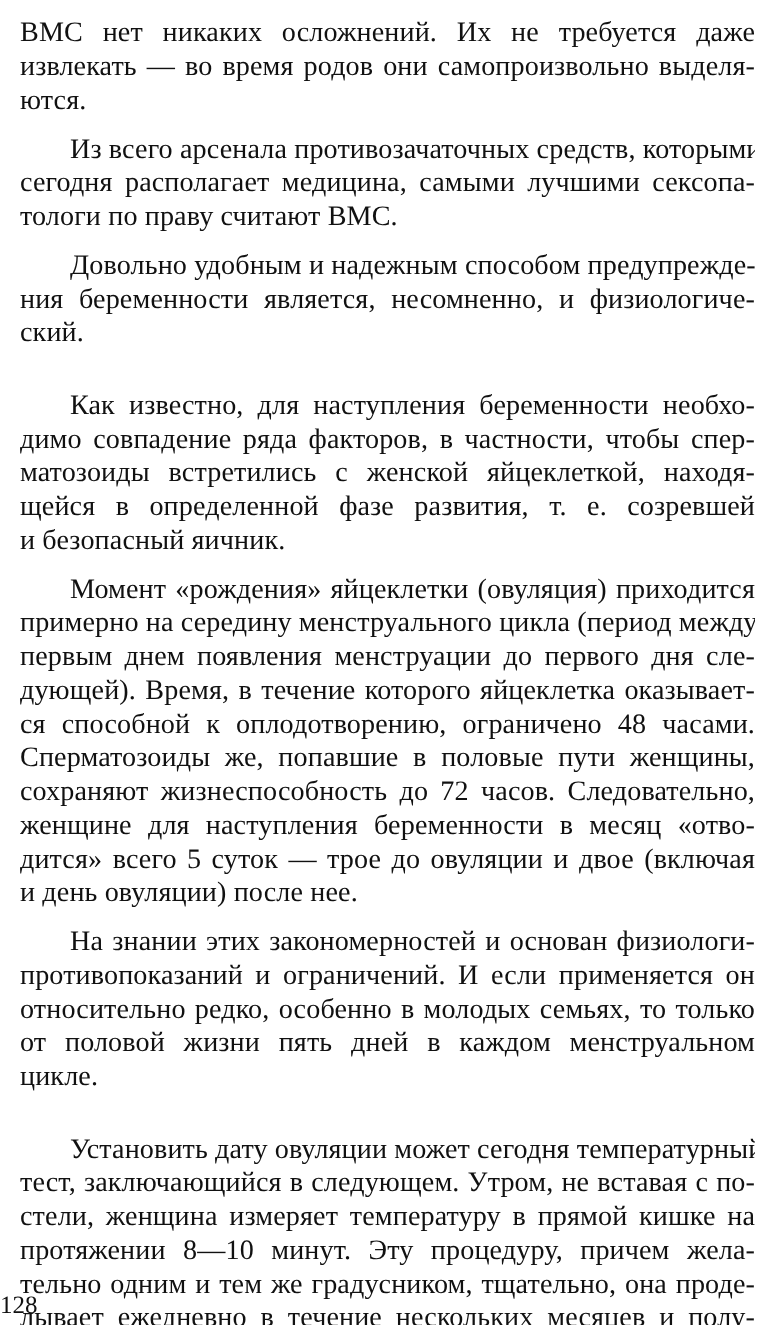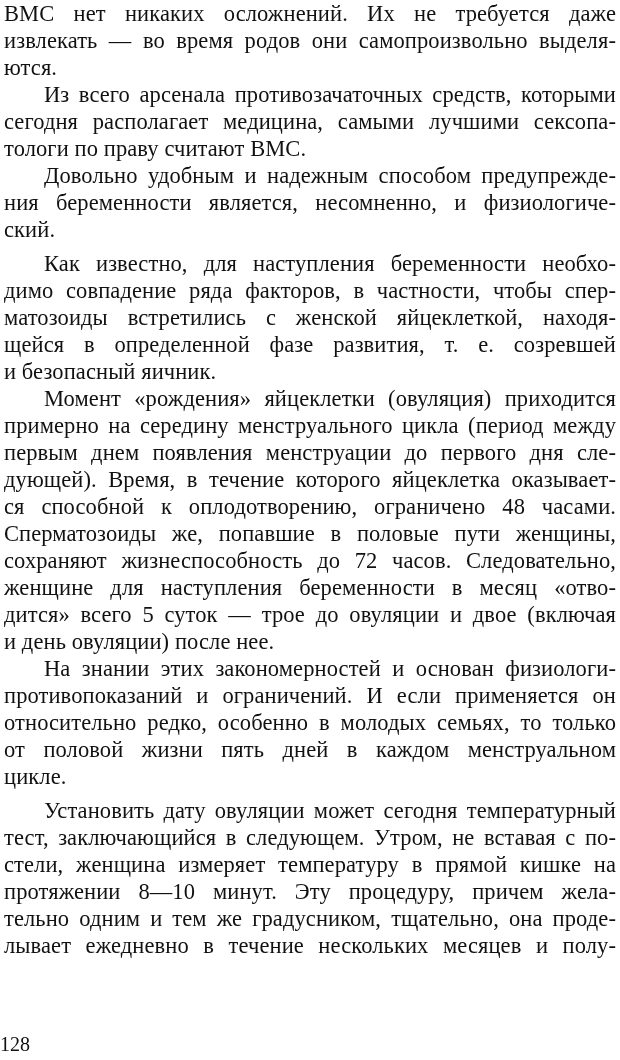--- a/index.html
+++ b/index.html
@@ -2,21 +2,21 @@
 <html><head>
 <meta charset="utf-8">
 <style>
   html, body { margin: 0; padding: 0; background: #ffffff; }
   body {
     width: 620px; height: 1060px; overflow: hidden; position: relative;
     font-family: "Liberation Serif", "DejaVu Serif", serif;
     color: #111111;
   }
   .page { position: absolute; left: 4px; top: 0; width: 612px; }
-  .para { margin: 0; font-family: Liberation Serif, serif; }
+  .para { margin: 12px; font-family: Liberation Serif, serif; }
   .line {
     display: block; height: 27px; line-height: 27px;
     font-size: 22.5px; text-align: justify; text-align-last: justify;
     white-space: nowrap; overflow: hidden;
     letter-spacing: 0.1px;
   }
   .line.last { text-align-last: left; }
   .line.indent { padding-left: 40px; }
   .gap { height: 7px; }
   .page-number {

